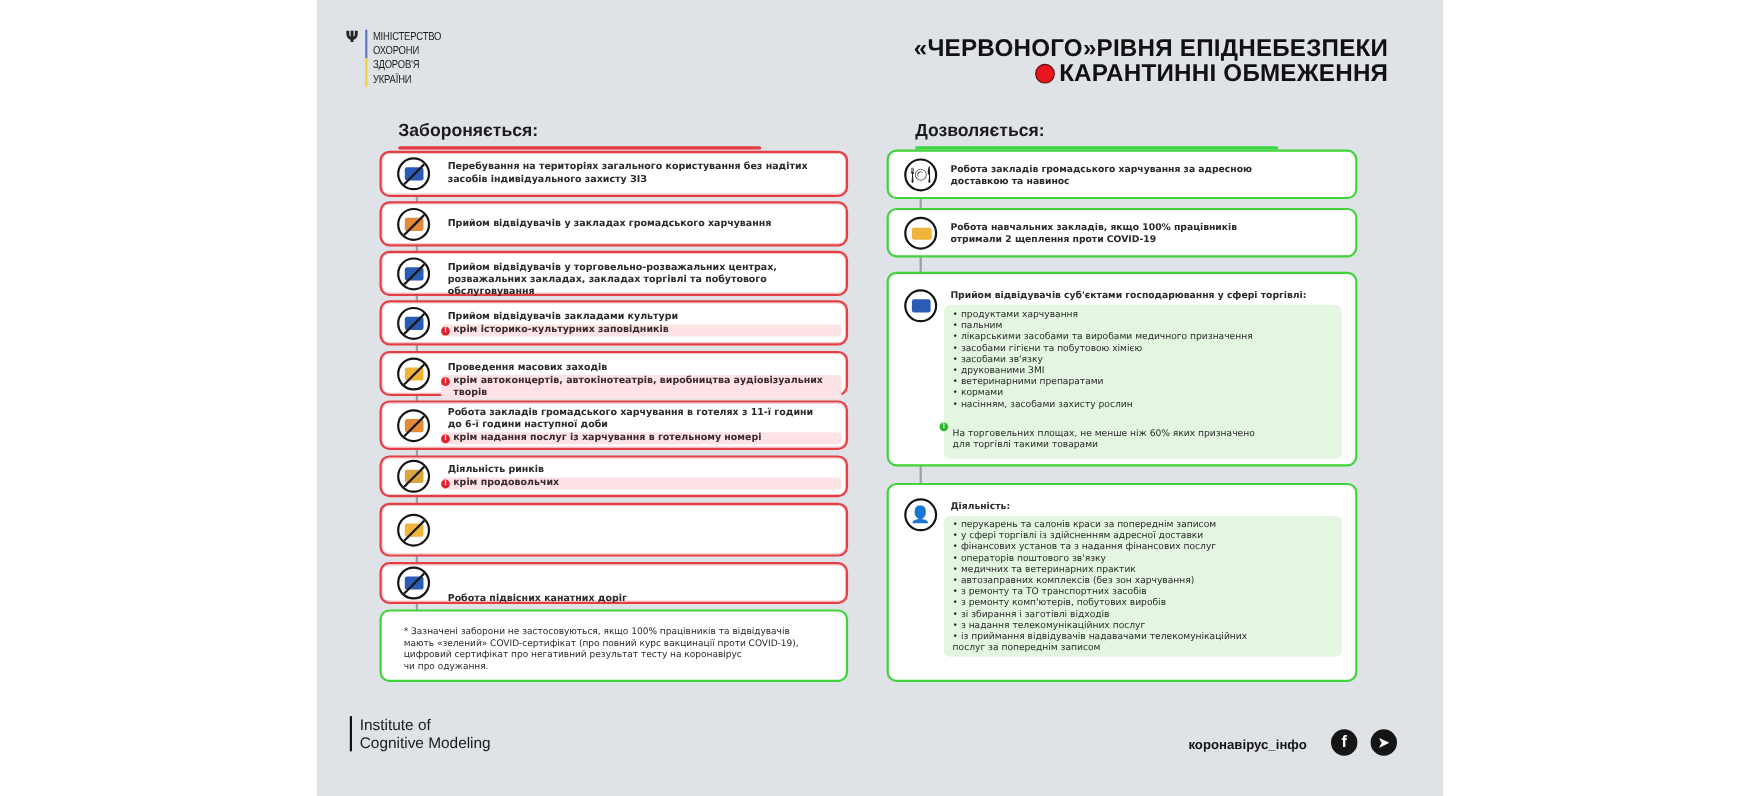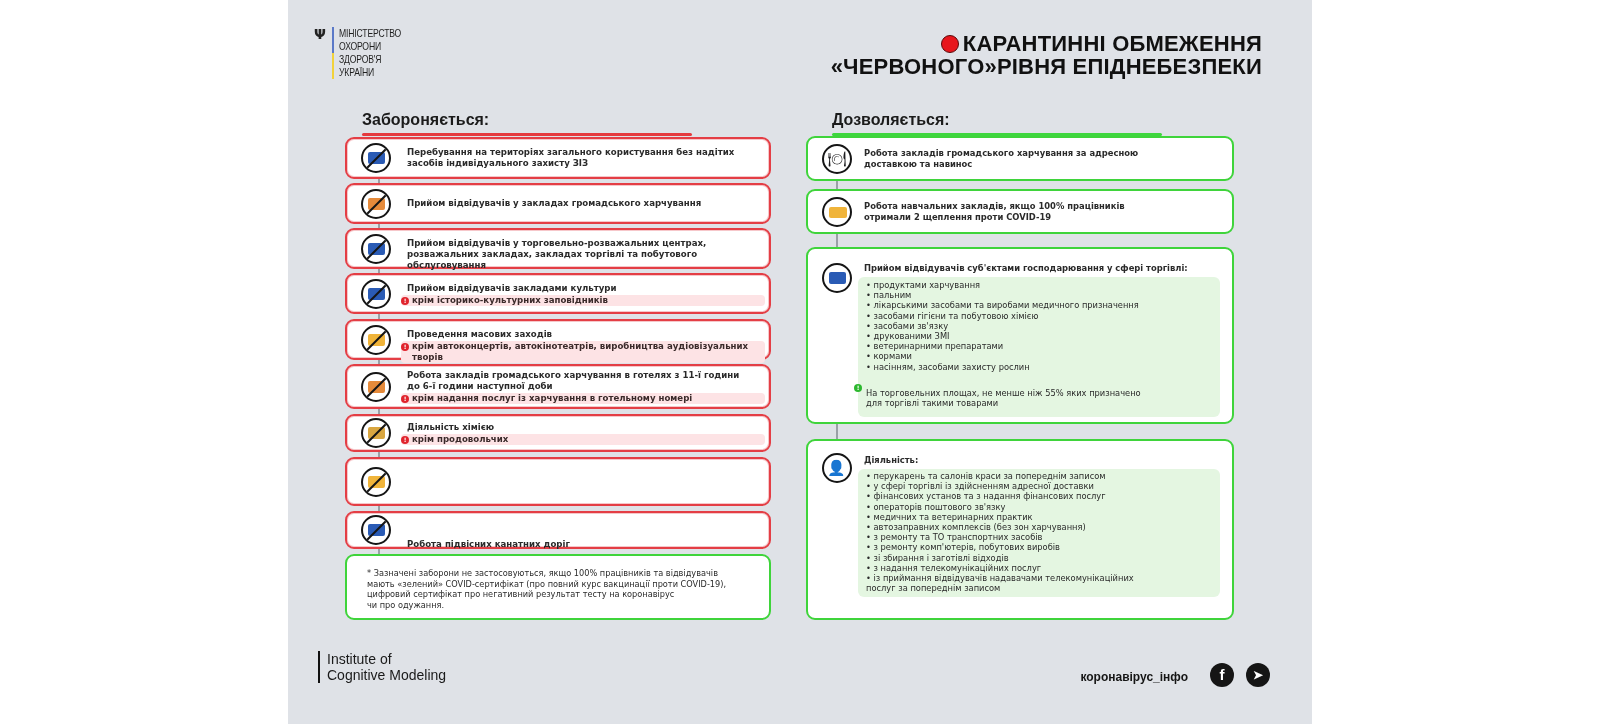--- a/index.html
+++ b/index.html
@@ -81,22 +81,22 @@
     <div class="bar"></div>
     <div class="lines">
       <div>МІНІСТЕРСТВО</div>
       <div>ОХОРОНИ</div>
       <div>ЗДОРОВ'Я</div>
       <div>УКРАЇНИ</div>
     </div>
   </div>
 
   <div class="title">
+    <div>«ЧЕРВОНОГО»РІВНЯ ЕПІДНЕБЕЗПЕКИ</div>
     <div><span class="dot"></span><span>КАРАНТИННІ ОБМЕЖЕННЯ</span></div>
-    <div>«ЧЕРВОНОГО»РІВНЯ ЕПІДНЕБЕЗПЕКИ</div>
   </div>
 
   <div class="col-head left-head">
     <span>Забороняється:</span>
     <div class="underline"></div>
   </div>
   <div class="connector" style="left:90px; top:170px; height:390px;"></div>
 
   <div id="left-cards">
       <div class="card red lc" style="top: 137px; height: 42px;">
@@ -167,21 +167,21 @@
             <div>крім надання послуг із харчування в готельному номері</div>
           </div>
         </div>
       </div>
       <div class="card red lc" style="top: 414px; height: 38px;">
         <div class="icon" style="left: 14px; top: 2px;">
           <div class="fill" style="background:#d9a640"></div>
           <div class="slash"></div>
         </div>
         <div class="ctext" style="top: 6px;">
-          <div>Діяльність хімією</div>
+          <div>Діяльність ринків</div>
           <div class="except">
             <span class="ex-ico">!</span>
             <div>крім продовольчих</div>
           </div>
         </div>
       </div>
       <div class="card red lc" style="top: 457px; height: 49px;">
         <div class="icon" style="left: 14px; top: 8px;">
           <div class="fill" style="background:#f0b43a"></div>
           <div class="slash"></div>
@@ -244,21 +244,21 @@
         <li>лікарськими засобами та виробами медичного призначення</li>
         <li>засобами гігієни та побутовою хімією</li>
         <li>засобами зв'язку</li>
         <li>друкованими ЗМІ</li>
         <li>ветеринарними препаратами</li>
         <li>кормами</li>
         <li>насінням, засобами захисту рослин</li>
       </ul>
     <div class="ok-ico" style="left:46px; top:135px;">!</div>
     <div class="green-note" style="top:139px;">
-      <div>На торговельних площах, не менше ніж 55% яких призначено</div>
+      <div>На торговельних площах, не менше ніж 60% яких призначено</div>
       <div>для торгівлі такими товарами</div>
     </div>
   </div>
 
   <div class="card green rc" style="top:439px; height:181px;">
     <div class="icon" style="left:14px; top:12px;">
         <div class="glyph">👤</div>
       </div>
     <div class="rtext" style="top:14px;">Діяльність:</div>
     <div class="greenbox" style="left:50px; top:28px; width:362px; height:128px;"></div>

